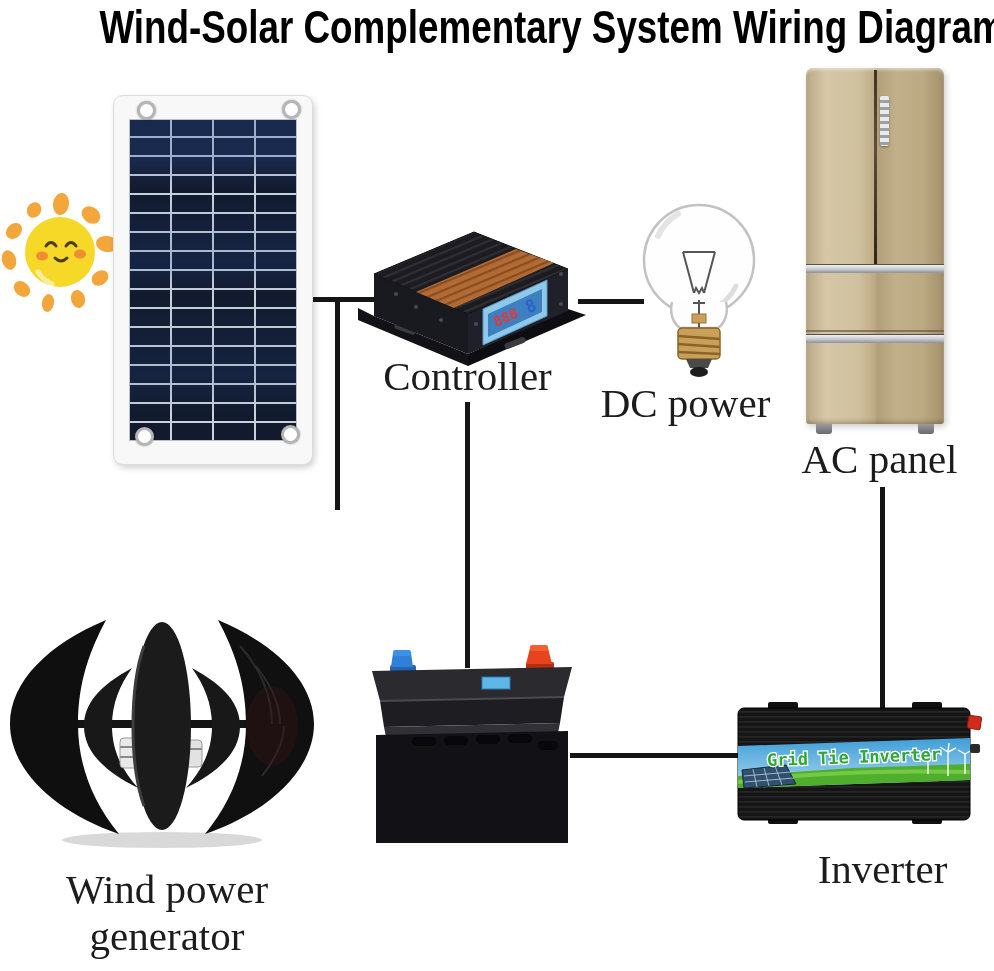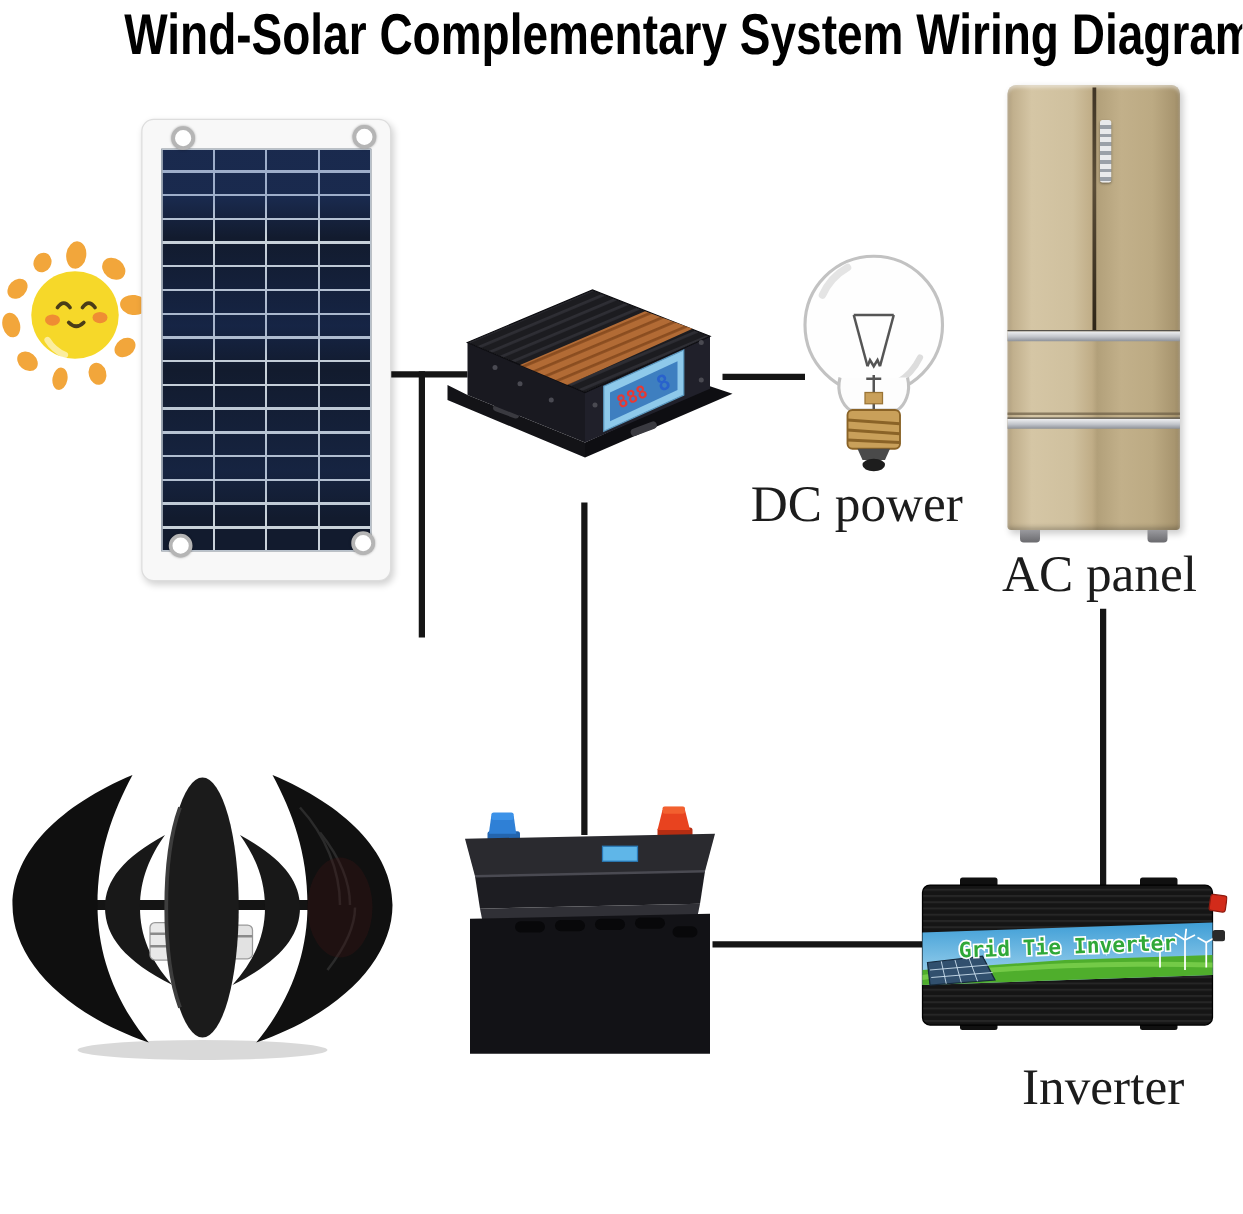--- a/index.html
+++ b/index.html
@@ -268,17 +268,19 @@
         <line x1="233" y1="78" x2="233" y2="58"></line>
           <line x1="233" y1="58" x2="226" y2="54"></line>
           <line x1="233" y1="58" x2="240" y2="54"></line>
       </g>
       <text x="122" y="67" text-anchor="middle" font-family="Liberation Sans, sans-serif" font-weight="bold" font-size="17" fill="#2fa838" stroke="#ffffff" stroke-width="2.6" paint-order="stroke" transform="rotate(-2 122 62)">Grid Tie Inverter</text>
     </g>
     <rect x="236" y="20" width="13" height="13" rx="2" fill="#d22b1a" stroke="#8f1b10" transform="rotate(8 242 26)"></rect>
     <rect x="238" y="48" width="10" height="9" rx="2" fill="#2a2a2a"></rect>
   </svg>
 
+  <div class="lbl" style="left:355px;top:353px;width:225px;">Controller</div>
   <div class="lbl" style="left:598px;top:380px;width:175px;">DC power</div>
   <div class="lbl" style="left:792px;top:436px;width:175px;">AC panel</div>
+  <div class="lbl" style="left:22px;top:866px;width:290px;">Wind power generator</div>
   <div class="lbl" style="left:795px;top:846px;width:175px;">Inverter</div>
 
 </div>
 
 </body></html>

